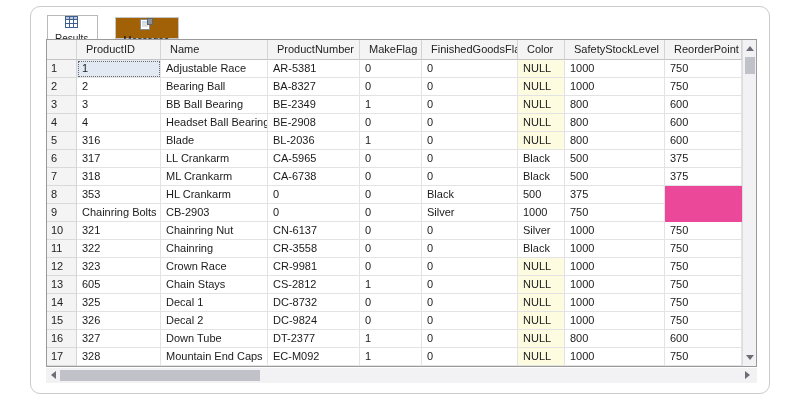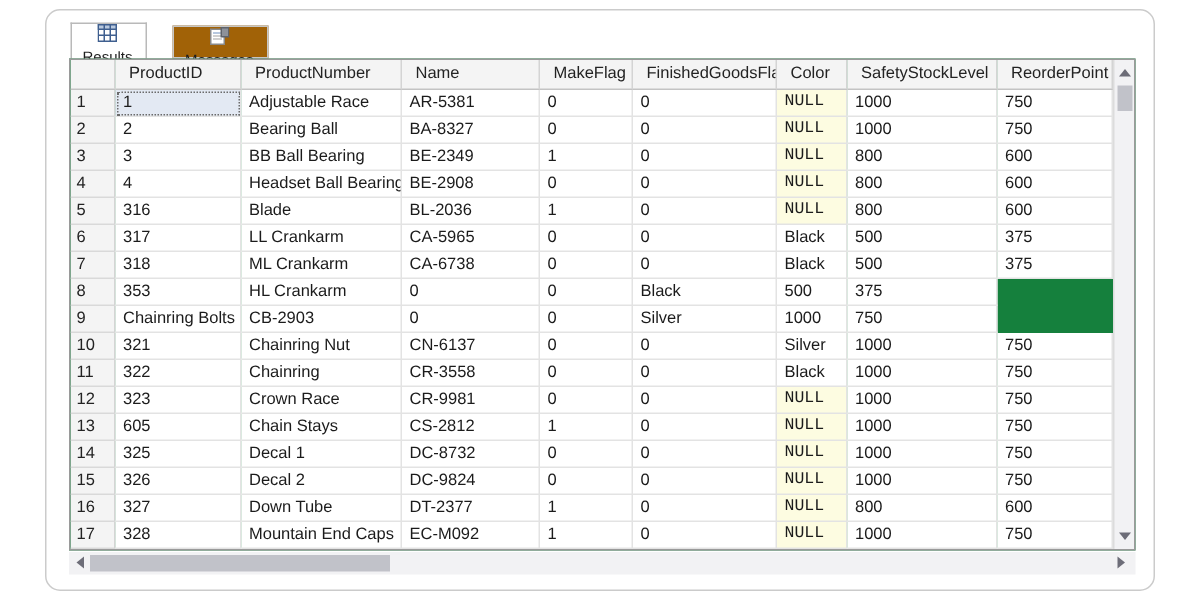--- a/index.html
+++ b/index.html
@@ -9,32 +9,32 @@
     background:#ffffff;border:1px solid #cbcbcb;border-radius:10px;}
   
   .tabstrip{position:absolute;left:16px;top:8px;display:flex;align-items:flex-end;height:24px;}
   .tab{display:flex;align-items:center;gap:5px;height:22px;padding:0 9px 0 7px;
     font-size:10px;color:#1e1e1e;white-space:nowrap;cursor:default;flex-direction:column;}
   .tab.active{background:#ffffff;border:1px solid #b9b9b9;border-bottom:none;height:24px;}
   .tab.inactive{background:#a16207;border:1px solid #c6c6c6;margin-left:17px;}
   .tabicon{display:inline-block;line-height:0;}
   
   .grid{position:absolute;left:15px;top:32px;width:711px;height:328px;
-    border:1px solid #9a9a9a;background:#15803d;overflow:hidden;padding-left:28px;}
+    border:1px solid #9a9a9a;background:#ec4899;overflow:hidden;padding-left:28px;}
   .rows-wrap{position:absolute;left:0;top:0;width:695px;}
   .grid-row{display:grid;grid-template-columns:30px 84px 107px 92px 62px 96px 47px 100px 77px;
     height:18px;}
   .grid-row.header{height:20px;}
   .cell{font-size:11px;line-height:17px;color:#1b1b1b;overflow:hidden;white-space:nowrap;
     border-right:1px solid #e3e3e3;border-bottom:1px solid #e3e3e3;padding:0 2px 0 5px;background:#ffffff;}
   .hcell{background:#f4f4f4;border-right:1px solid #d4d4d4;border-bottom:1px solid #c3c3c3;
     line-height:19px;padding-left:9px;color:#232323;}
   .corner{background:#f4f4f4;border-right:1px solid #d4d4d4;border-bottom:1px solid #c3c3c3;}
   .rownum{background:#f4f4f4;border-right:1px solid #d4d4d4;border-bottom:1px solid #d9d9d9;padding-left:4px;color:#232323;}
-  .null-cell{background:#fdfce1;font-family:Liberation Mono, monospace;}
+  .null-cell{background:#fdfce1;}
   .selected{background:#e3e9f3;outline:1px dotted #6b6b6b;outline-offset:-2px;}
   
   .vscroll{position:absolute;top:0;right:0;width:14px;height:326px;background:#f2f2f4;
     border-left:1px solid #dcdcdc;}
   .vthumb{position:absolute;left:2px;top:17px;width:10px;height:17px;background:#c1c2c9;}
   .arr{position:absolute;width:0;height:0;}
   .arr-up{left:3px;top:6px;border-left:4px solid transparent;border-right:4px solid transparent;
     border-bottom:5px solid #6d6d78;}
   .arr-down{left:3px;bottom:6px;border-left:4px solid transparent;border-right:4px solid transparent;
     border-top:5px solid #6d6d78;}
@@ -75,22 +75,22 @@
       </span>
       <span>Messages</span>
     </div>
   </div>
 
   <div class="grid">
     <div class="rows-wrap">
       <div class="grid-row header">
         <div class="cell corner"></div>
       <div class="cell hcell">ProductID</div>
+          <div class="cell hcell">Name</div>
           <div class="cell hcell">ProductNumber</div>
-          <div class="cell hcell">Name</div>
           <div class="cell hcell">MakeFlag</div>
           <div class="cell hcell">FinishedGoodsFlag</div>
           <div class="cell hcell">Color</div>
           <div class="cell hcell">SafetyStockLevel</div>
           <div class="cell hcell">ReorderPoint</div>
         </div>
       <div>
           <div class="grid-row">
             <div class="cell rownum">1</div>
             <div class="cell dcell selected">1</div>

